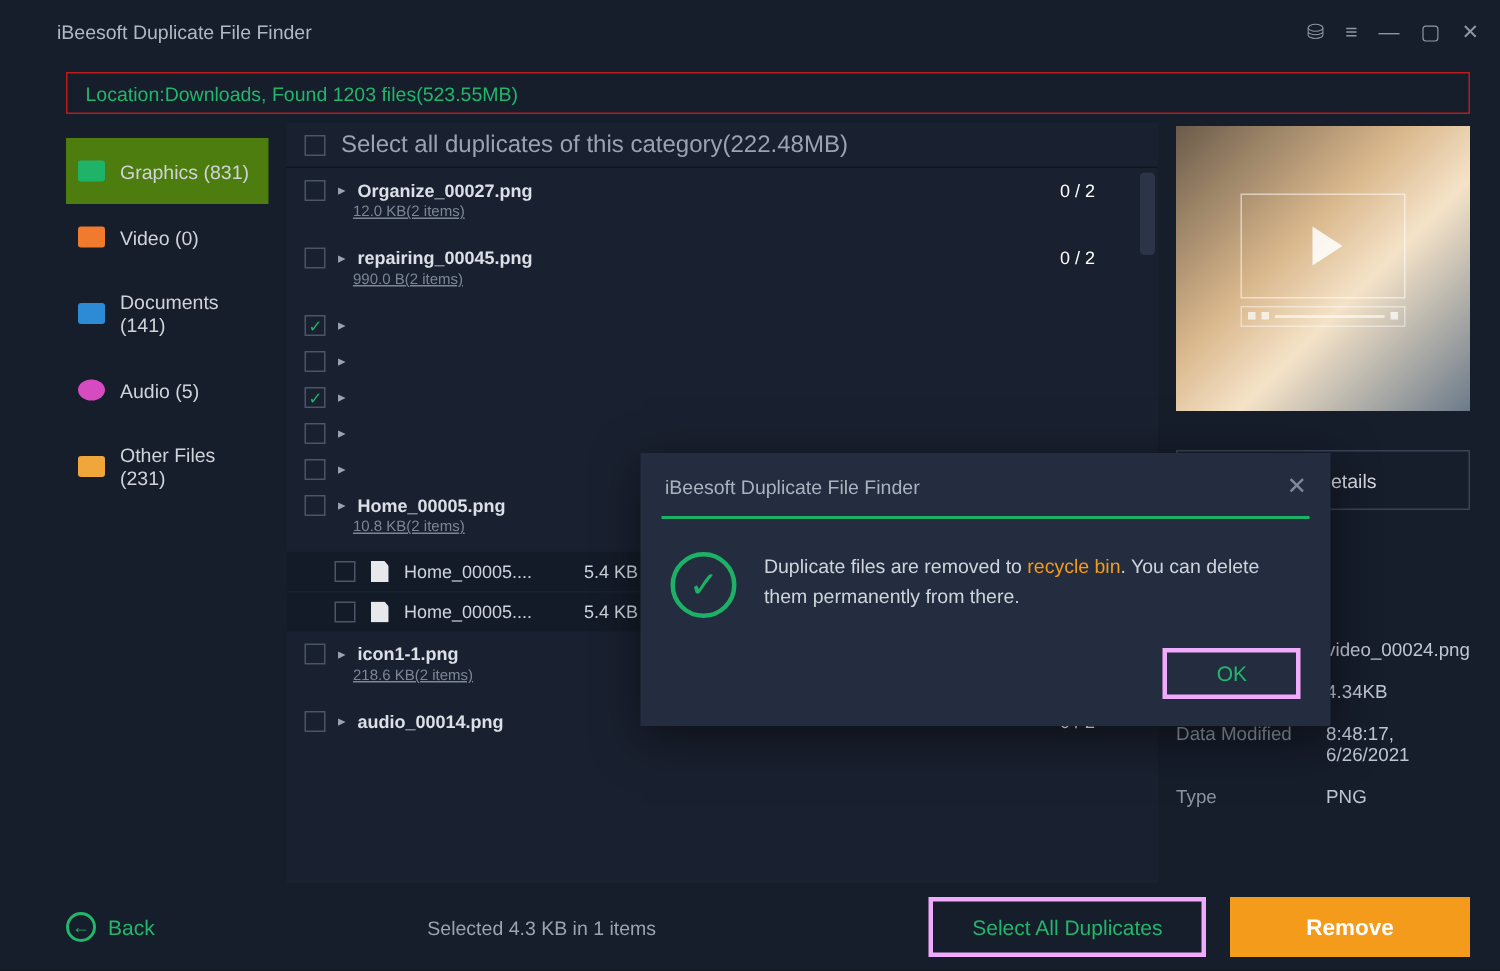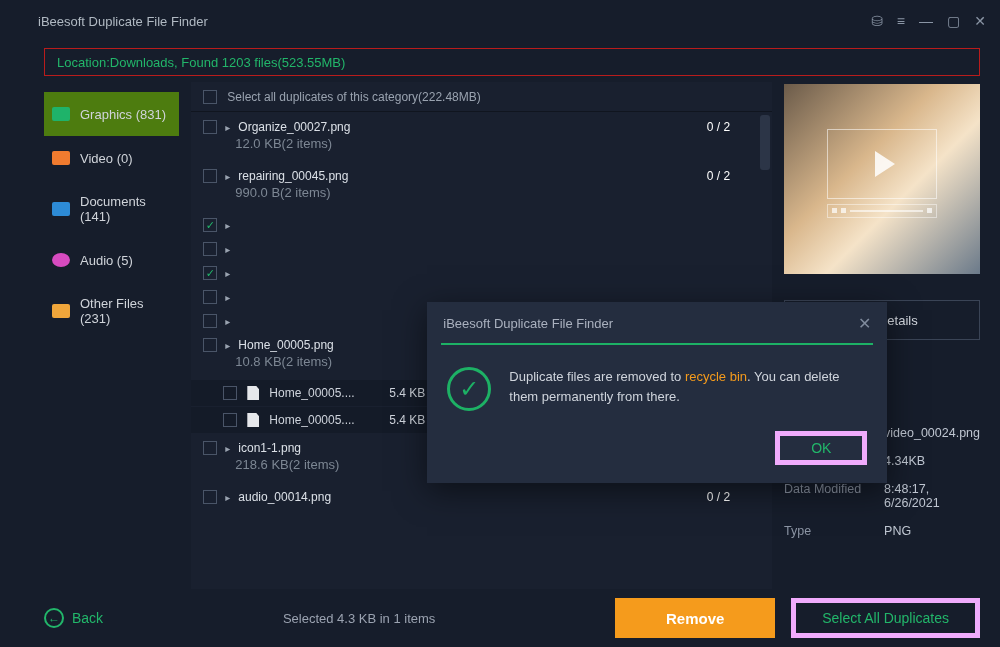--- a/index.html
+++ b/index.html
@@ -9,29 +9,29 @@
 .titlebar-controls { display: flex; gap: 14px; align-items: center; }
 .titlebar-controls span { cursor: pointer; color: #8a95a5; font-size: 14px; }
 .location-bar { margin: 6px 20px 6px 20px; padding: 0 12px; height: 28px; border: 1px solid #b91c1c; color: #22b66a; font-size: 13px; display: flex; align-items: center; }
 .body { flex: 1; display: flex; padding: 0 20px 0 20px; gap: 12px; overflow: hidden; }
 .sidebar { width: 178px; display: flex; flex-direction: column; padding-top: 10px; }
 .sidebar-item { display: flex; align-items: center; gap: 10px; padding: 14px 8px; color: #d0d4da; font-size: 13px; cursor: pointer; }
 .sidebar-item.active { background: #4d7c0f; }
 .sidebar-icon { width: 18px; height: 16px; display: inline-flex; align-items: center; justify-content: center; }
 .cat-ico { width: 18px; height: 14px; border-radius: 2px; }
 .main { flex: 1; display: flex; flex-direction: column; background: #19202f; position: relative; }
-.select-all-row { height: 30px; display: flex; align-items: center; padding: 0 12px; gap: 10px; color: #9aa3b0; font-size: 12px; border-bottom: 1px solid #10151f; }
+.select-all-row { height: 30px; display: flex; align-items: center; padding: 0 12px; gap: 10px; color: #9aa3b0; font-size: 16px; border-bottom: 1px solid #10151f; }
 .chk { width: 14px; height: 14px; border: 1px solid #4a5568; background: transparent; display:inline-flex; align-items:center; justify-content:center; font-size:11px; color:#22b66a; cursor:pointer; }
 .chk.checked::after { content:"✓"; }
 .list { flex: 1; overflow-y: auto; position: relative; }
 .group-row { display: flex; align-items: center; padding: 8px 12px 2px 12px; gap: 8px; font-size: 12px; color: #dbe0e7; }
-.group-row .name { font-weight: 400; }
+.group-row .name { font-weight: 700; }
 .group-row .expander { color:#9aa3b0; font-size:10px;}
 .group-row .ratio { margin-left: auto; margin-right: 30px; color: #ffffff; }
-.group-sub { padding: 0 12px 10px 44px; font-size: 13px; color: #7d8794; }
+.group-sub { padding: 0 12px 10px 44px; font-size: 10px; color: #7d8794; text-decoration: underline; }
 .child-row { display: flex; align-items:center; padding: 6px 12px 6px 32px; gap:10px; font-size:12px; color:#cfd4dc; background:#141b28; border-top:1px solid #19202f; }
 .child-row .fname { width:110px; overflow:hidden; text-overflow:ellipsis; white-space:nowrap;}
 .child-row .fsize { width:70px; }
 .child-row .fpath { flex:1; overflow:hidden; text-overflow:ellipsis; white-space:nowrap; color:#cfd4dc;}
 .file-ico { width:12px; height:14px; background:#e6e8eb; clip-path: polygon(0 0, 75% 0, 100% 25%, 100% 100%, 0 100%); }
 .scroll-thumb { position:absolute; top:3px; right:2px; width:10px; height:55px; background:#2c3547; border-radius:3px;}
 .right-panel { width: 230px; display:flex; flex-direction:column; padding-top:2px; }
 .preview { width:100%; height:190px; background: linear-gradient(135deg,#6b5b4a 0%, #d9b78c 40%, #f5e3c8 60%, #6b7a8a 100%); position:relative; overflow:hidden; }
 .preview-overlay { position:absolute; top:42%; left:50%; transform:translate(-50%,-50%); width:110px; height:70px; border:1px solid rgba(255,255,255,.55); display:flex; align-items:center; justify-content:center;}
 .play-tri { width:0;height:0;border-left:20px solid rgba(255,255,255,.85); border-top:13px solid transparent; border-bottom:13px solid transparent; margin-left:5px;}
@@ -39,21 +39,21 @@
 .preview-bar span{ width:5px;height:5px;background:rgba(255,255,255,.7); }
 .preview-bar .line{ flex:1; height:2px; background:rgba(255,255,255,.6);}
 .view-details { margin: 26px 0 0 0; height: 40px; border:1px solid #3a4456; background:transparent; color:#d5d9e0; font-size:13px; cursor:pointer; display:flex;align-items:center;justify-content:center;}
 .details { margin-top: 86px; display:grid; grid-template-columns: 100px 1fr; row-gap:14px; font-size:12.5px; color:#8c95a4;}
 .details .val{ color:#bfc6d1; }
 .footer { height: 58px; display:flex; align-items:center; padding: 0 20px; gap: 16px; }
 .back-btn { display:flex; align-items:center; gap:8px; color:#22b66a; font-size:14px; cursor:pointer;}
 .back-arrow{ width:20px;height:20px;border:2px solid #22b66a;border-radius:50%; display:flex;align-items:center;justify-content:center; font-size:12px;}
 .footer-status { flex:1; text-align:center; color:#9ba3b1; font-size:13px; }
 .btn { height:40px; padding:0 26px; font-size:14px; cursor:pointer; display:flex;align-items:center;justify-content:center; border:none;}
-.btn.outline { background:transparent; border:5px solid #f0abfc; color:#22b66a; }
+.btn.outline { background:transparent; border:3px solid #f0abfc; color:#22b66a; }
 .btn.primary { background:#f59b1c; color:#fff; min-width:160px; font-size:15px; font-weight:600;}
 
 .modal { position:absolute; left:236px; top:220px; width:460px; background:#242d3f; box-shadow:0 8px 30px rgba(0,0,0,.5); }
 .modal-title{ display:flex; align-items:center; justify-content:space-between; padding:12px 16px 10px 16px; color:#aab1bf; font-size:13px;}
 .modal-title .close{ cursor:pointer; color:#7f8a9c; font-size:16px;}
 .modal-divider{ height:2px; background:#1db165; margin:0 14px;}
 .modal-body{ display:flex; gap:18px; padding:22px 20px 10px 20px; }
 .check-circle{ width:44px;height:44px;border:3px solid #1db165;border-radius:50%; display:flex;align-items:center;justify-content:center;color:#1db165;font-size:24px; flex:none;}
 .modal-text{ font-size:13px; color:#cfd4dc; line-height:1.5;}
 .modal-text .hl{ color:#f59b1c; }
@@ -248,16 +248,16 @@
       </div>
     </div>
   </div>
 
   <div class="footer">
     <div class="back-btn">
       <span class="back-arrow">←</span>
       <span>Back</span>
     </div>
     <div class="footer-status">Selected 4.3 KB in 1 items</div>
+    <button class="btn outline">Select All Duplicates</button>
     <button class="btn primary">Remove</button>
-    <button class="btn outline">Select All Duplicates</button>
   </div>
 </div>
 
 </body></html>

